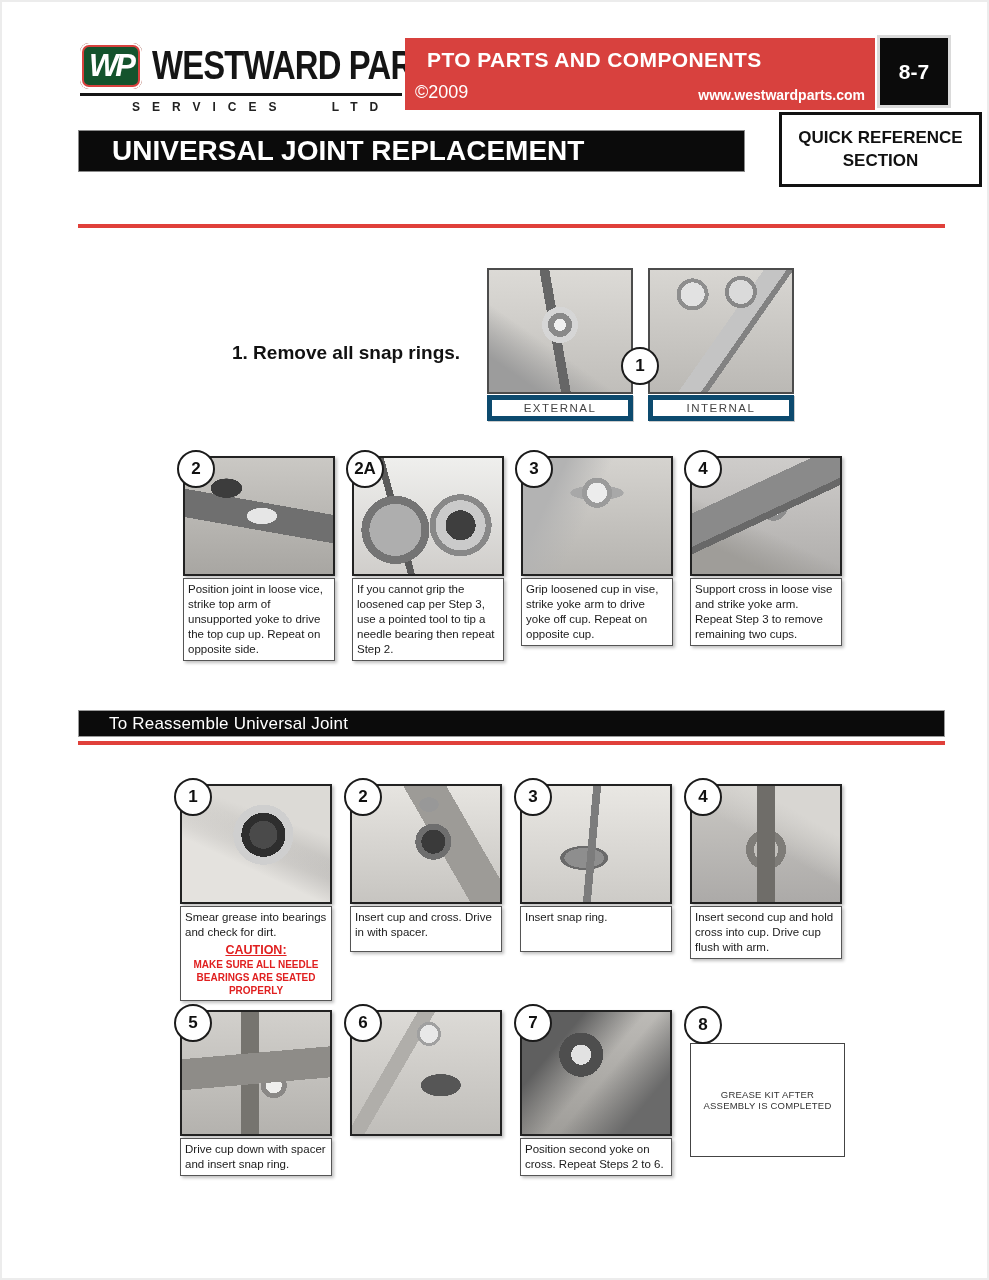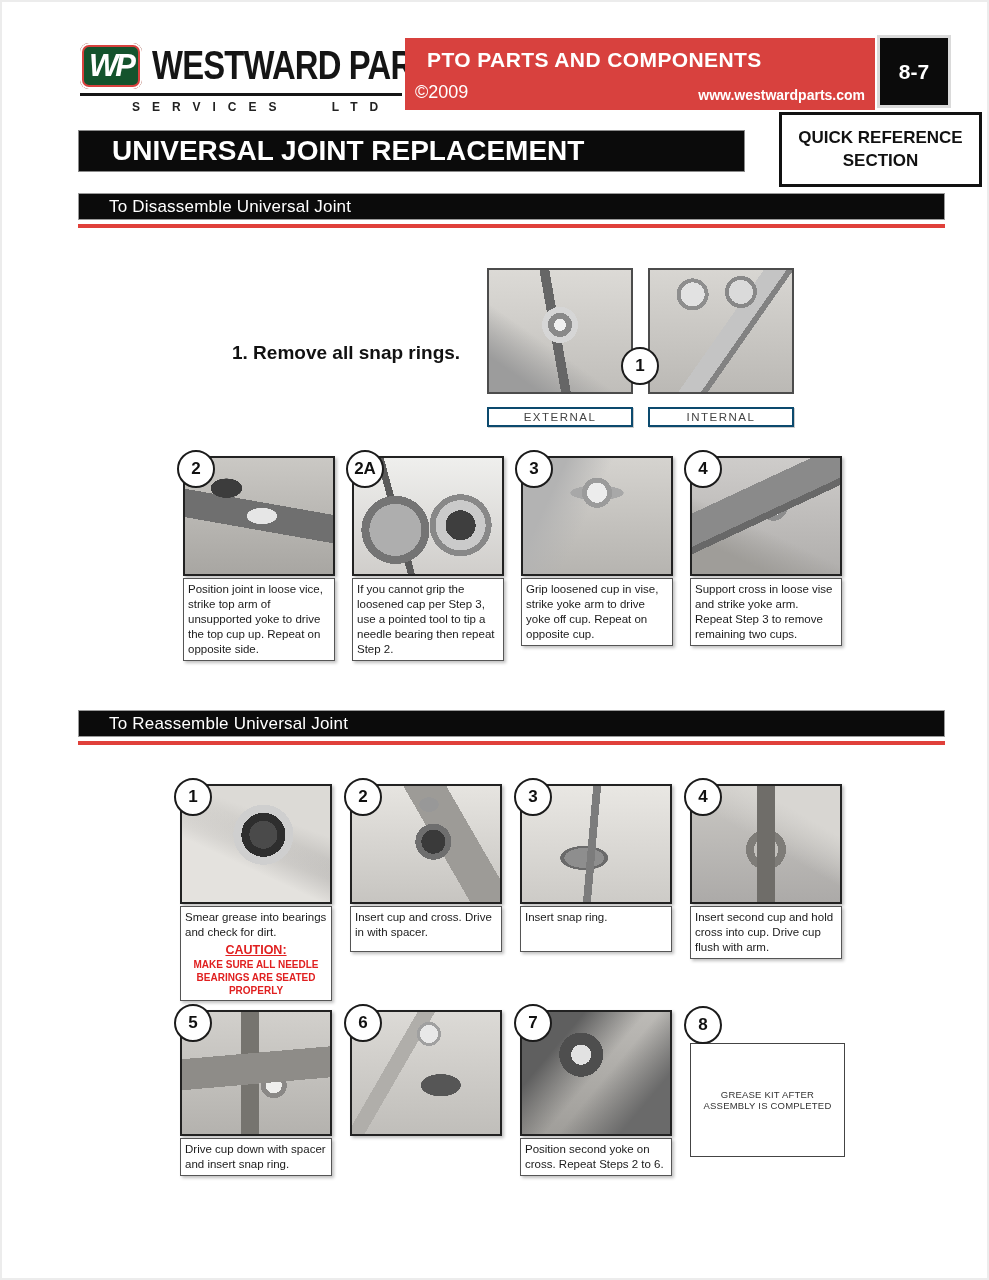--- a/index.html
+++ b/index.html
@@ -54,21 +54,21 @@
   }
   .s-dis { top:193px; }  .s-re { top:710px; }
   .red-rule { position:absolute; left:78px; width:867px; height:4px; background:#e0403a; }
   .r-dis { top:224px; }  .r-re { top:741px; }
   
   .step1-label { position:absolute; left:232px; top:342px; font-size:19px; font-weight:bold; color:#111; }
   .snap-row { position:absolute; left:487px; top:268px; display:flex; gap:15px; }
   .snap-box { width:146px; }
   .snap-ph { height:126px; border:2px solid #4c4c4c; box-sizing:border-box; }
   .snap-label {
-    margin-top:13px; border:2px solid #0c4a6e; text-align:center; font-size:11.5px;
+    margin-top:1px; border:5px solid #0c4a6e; text-align:center; font-size:11.5px;
     letter-spacing:1.5px; color:#444; padding:2px 0; background:#fff; box-shadow:1px 1px 0 #ccc;
   }
   .circle {
     width:38px; height:38px; border-radius:50%; background:#fff; border:2.5px solid #1b1b1b;
     display:flex; align-items:center; justify-content:center; font-weight:bold; font-size:17px;
     color:#111; box-sizing:border-box; z-index:3;
   }
   .badge1 { position:absolute; left:134px; top:79px; }
   
   .cards { position:absolute; display:flex; }
@@ -190,23 +190,20 @@
   <div class="pagenum">8-7</div>
 
   <div class="main-title">
     <span>UNIVERSAL JOINT REPLACEMENT</span>
   </div>
   <div class="qr-box">
     <div>QUICK REFERENCE</div>
     <div>SECTION</div>
   </div>
 
-  <div class="section-bar s-dis">
-    <span>To Disassemble Universal Joint</span>
-  </div>
   <div class="red-rule r-dis"></div>
 
   <div class="step1-label">1. Remove all snap rings.</div>
 
   <div class="snap-row">
     <div class="snap-box">
       <div class="snap-ph p-ext"></div>
       <div class="snap-label">EXTERNAL</div>
     </div>
     <div class="snap-box">

